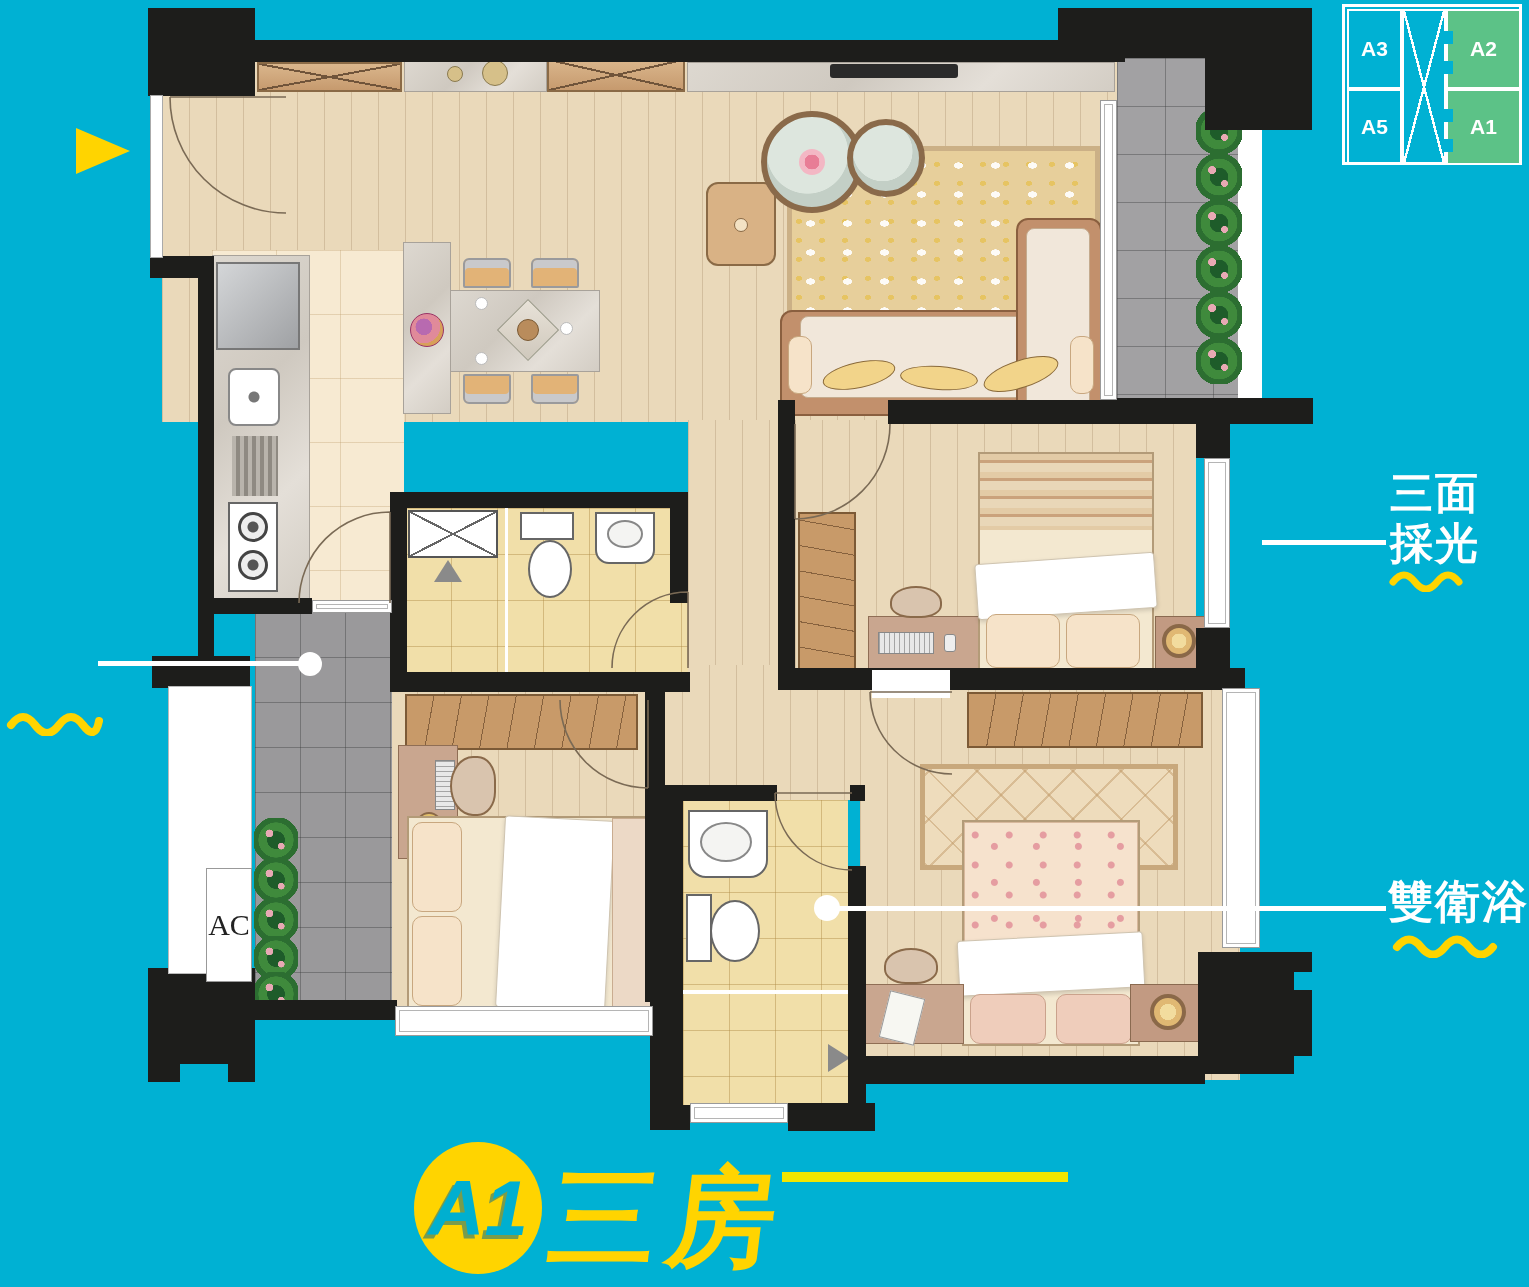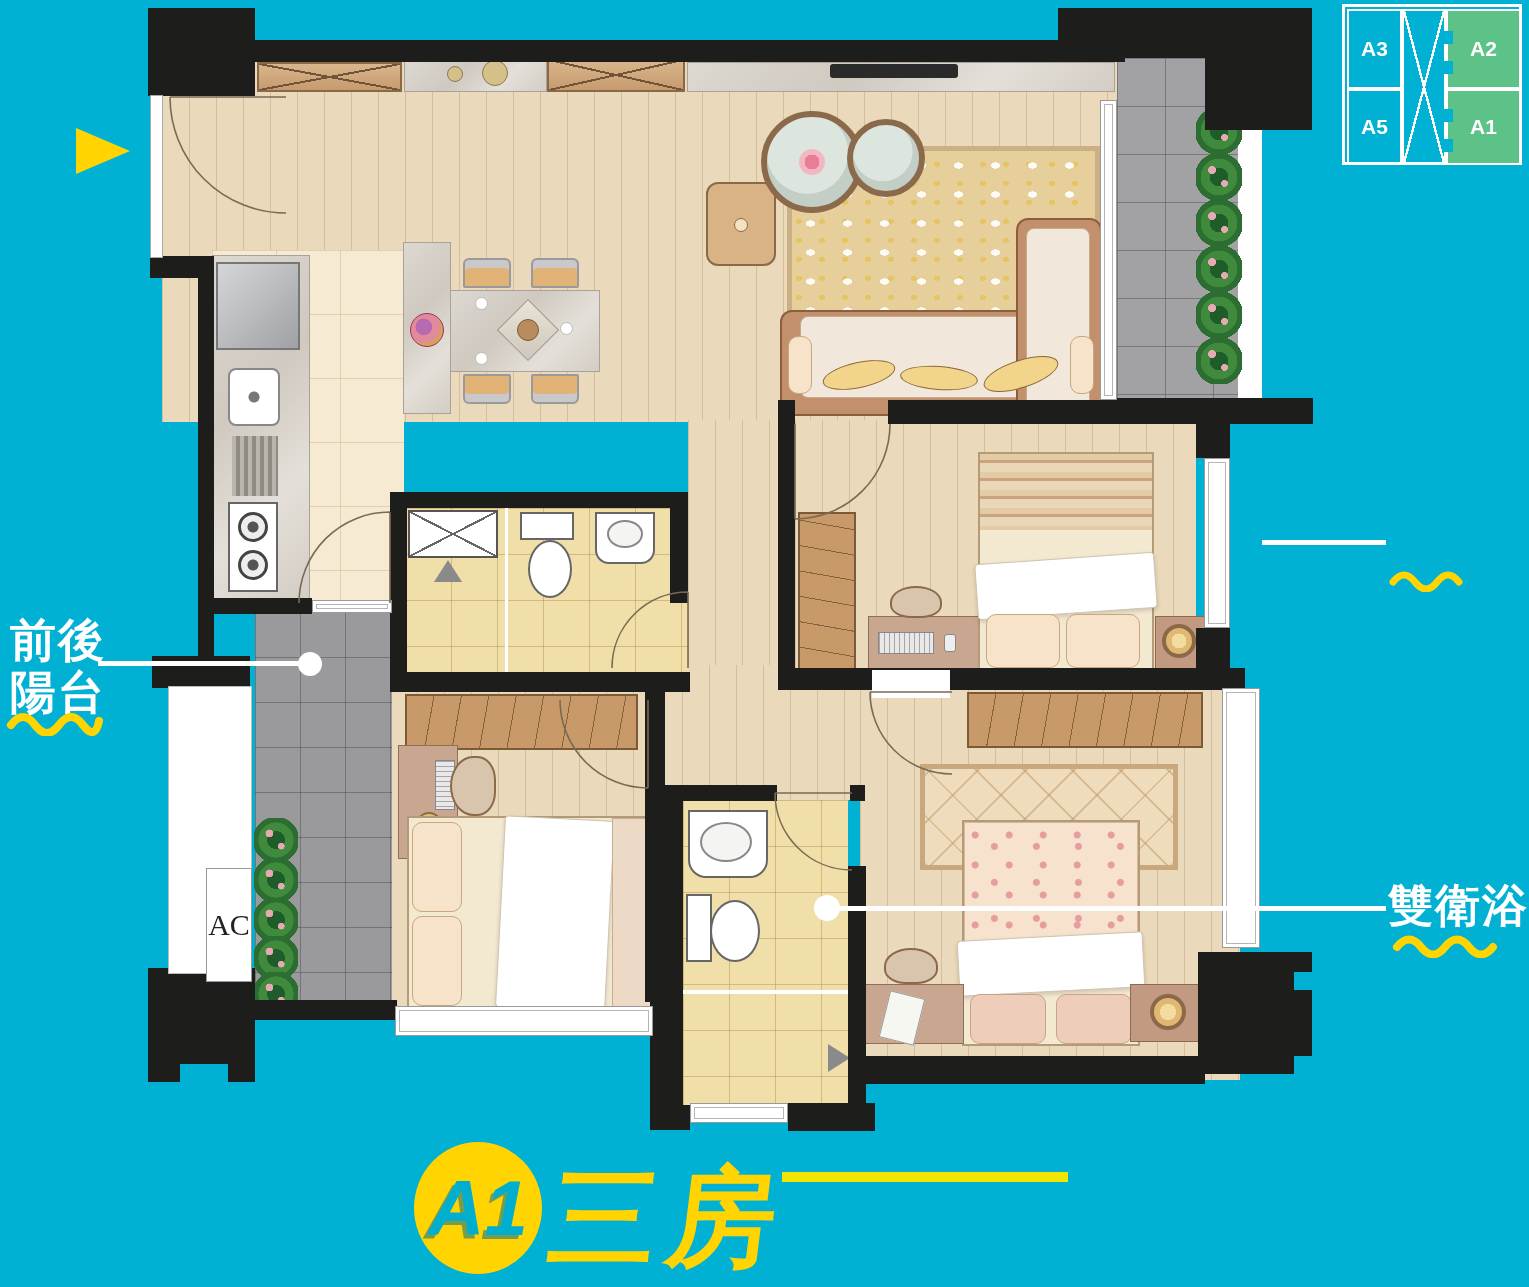--- a/index.html
+++ b/index.html
@@ -238,33 +238,33 @@
   </svg>
 
   <div id="entry-arrow"></div>
 
   <div style="position:absolute;left:98px;top:661px;width:205px;height:5px;" class="leader"></div>
   <div style="position:absolute;left:298px;top:652px;width:24px;height:24px;" class="ldot"></div>
   <div style="position:absolute;left:1262px;top:540px;width:124px;height:5px;" class="leader"></div>
   <div style="position:absolute;left:838px;top:906px;width:548px;height:5px;" class="leader"></div>
   <div style="position:absolute;left:814px;top:895px;width:26px;height:26px;" class="ldot"></div>
 
-  <div class="callout" style="left:10px;top:614px;">
-    <div>前後</div>
-    <div>陽台</div>
-  </div>
   <svg class="wave" style="left:6px;top:706px;" width="98" height="30" viewBox="0 0 98 30">
     <path d="M5,19 q12,-16 24,0 t24,0 t24,0 t16,-4" stroke="#ffd400" stroke-width="8" fill="none" stroke-linecap="round"></path>
   </svg>
 
+  <div class="callout" style="left:1390px;top:468px;font-size:43px;line-height:50px;">
+    <div>三面</div>
+    <div>採光</div>
+  </div>
   <svg class="wave" style="left:1388px;top:566px;" width="84" height="26" viewBox="0 0 84 26">
     <path d="M5,16 q11,-14 22,0 t22,0 t22,0" stroke="#ffd400" stroke-width="7" fill="none" stroke-linecap="round"></path>
   </svg>
 
-  <div class="callout" style="left:1388px;top:880px;font-size:45px;">
+  <div class="callout" style="left:1388px;top:880px;font-size:45px;font-family:Liberation Mono, monospace;">
     <div>雙衛浴</div>
   </div>
   <svg class="wave" style="left:1392px;top:930px;" width="106" height="28" viewBox="0 0 106 28">
     <path d="M5,17 q12,-15 24,0 t24,0 t24,0 t24,0" stroke="#ffd400" stroke-width="8" fill="none" stroke-linecap="round"></path>
   </svg>
 
   <div id="ac-unit" style="z-index: 5;">
       <span>AC</span>
     </div>
 

